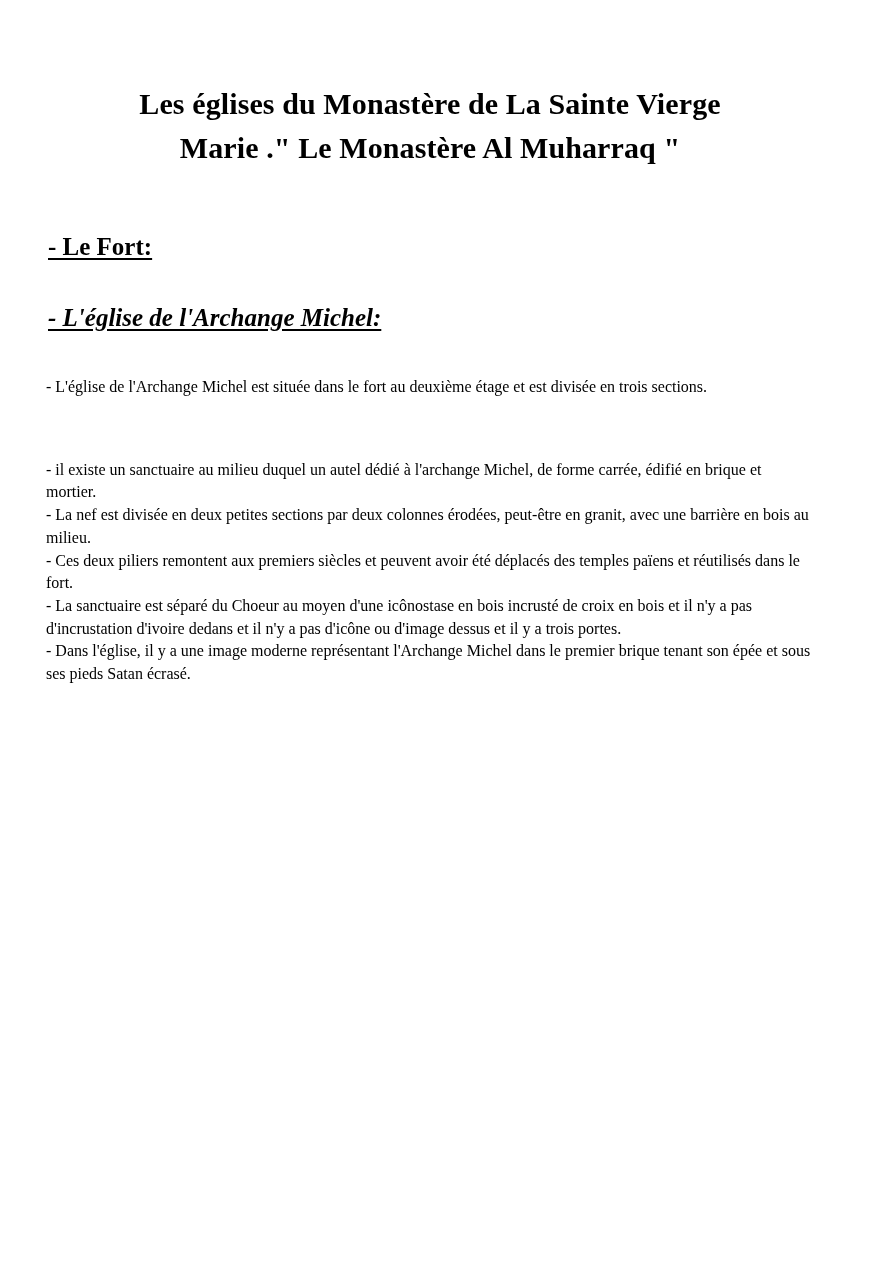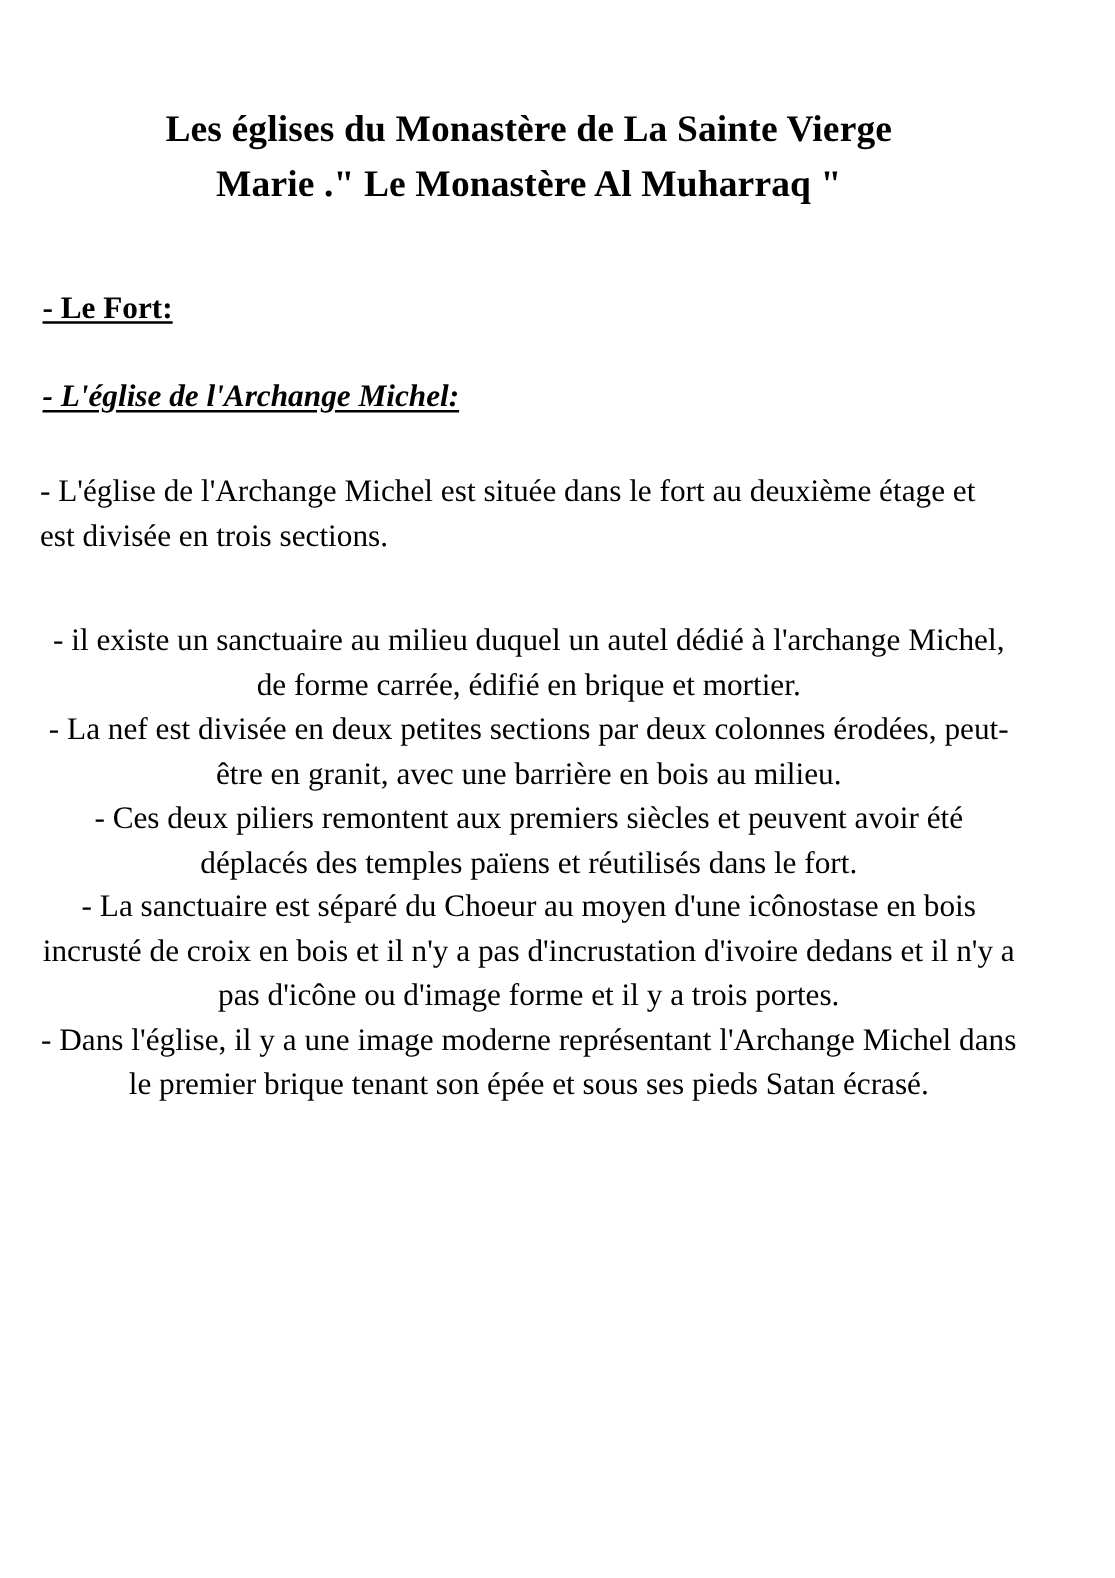--- a/index.html
+++ b/index.html
@@ -11,21 +11,21 @@
     width: 892px;
     height: 1262px;
     font-family: "Liberation Serif", serif;
     color: #000000;
     overflow: hidden;
   }
   .page {
     box-sizing: border-box;
     width: 892px;
     height: 1184px;
-    padding: 72px 78px 40px 32px;
+    padding: 72px 78px 40px 46px;
     background: #ffffff;
   }
   .doc-title {
     text-align: center;
     font-weight: bold;
     font-size: 30px;
     line-height: 1.45;
     margin: 10px 0 0 0;
     letter-spacing: 0.1px;
   }
@@ -41,30 +41,29 @@
     text-decoration: underline;
     text-underline-offset: 3px;
     margin: 0 0 0 2px;
     line-height: 1.3;
   }
   .heading.second {
     margin-top: 38px;
     font-style: italic;
   }
   .body-block {
-    font-size: 25px;
+    font-size: 16px;
     line-height: 1.42;
     margin: 0;
   }
   .body-block.first-para {
     margin-top: 42px;
   }
   .body-block.second-group {
-    margin-top: 48px;
-    text-align: center;
+    margin-top: 60px;
   }
   .para {
     margin: 0;
     text-indent: 0;
   }
 </style>
 </head>
 <body>
 
 <div class="page">
@@ -81,17 +80,17 @@
   <h2 class="heading second">- L'église de l'Archange Michel:</h2>
 
   <div class="body-block first-para">
     <p class="para">- L'église de l'Archange Michel est située dans le fort au deuxième étage et est divisée en trois sections.</p>
   </div>
 
   <div class="body-block second-group">
     <p class="para">- il existe un sanctuaire au milieu duquel un autel dédié à l'archange Michel, de forme carrée, édifié en brique et mortier.</p>
     <p class="para">- La nef est divisée en deux petites sections par deux colonnes érodées, peut-être en granit, avec une barrière en bois au milieu.</p>
     <p class="para">- Ces deux piliers remontent aux premiers siècles et peuvent avoir été déplacés des temples païens et réutilisés dans le fort.</p>
-    <p class="para">- La sanctuaire est séparé du Choeur au moyen d'une icônostase en bois incrusté de croix en bois et il n'y a pas d'incrustation d'ivoire dedans et il n'y a pas d'icône ou d'image forme et il y a trois portes.</p>
+    <p class="para">- La sanctuaire est séparé du Choeur au moyen d'une icônostase en bois incrusté de croix en bois et il n'y a pas d'incrustation d'ivoire dedans et il n'y a pas d'icône ou d'image dessus et il y a trois portes.</p>
     <p class="para">- Dans l'église, il y a une image moderne représentant l'Archange Michel dans le premier brique tenant son épée et sous ses pieds Satan écrasé.</p>
   </div>
 
 </div>
 
 </body></html>

